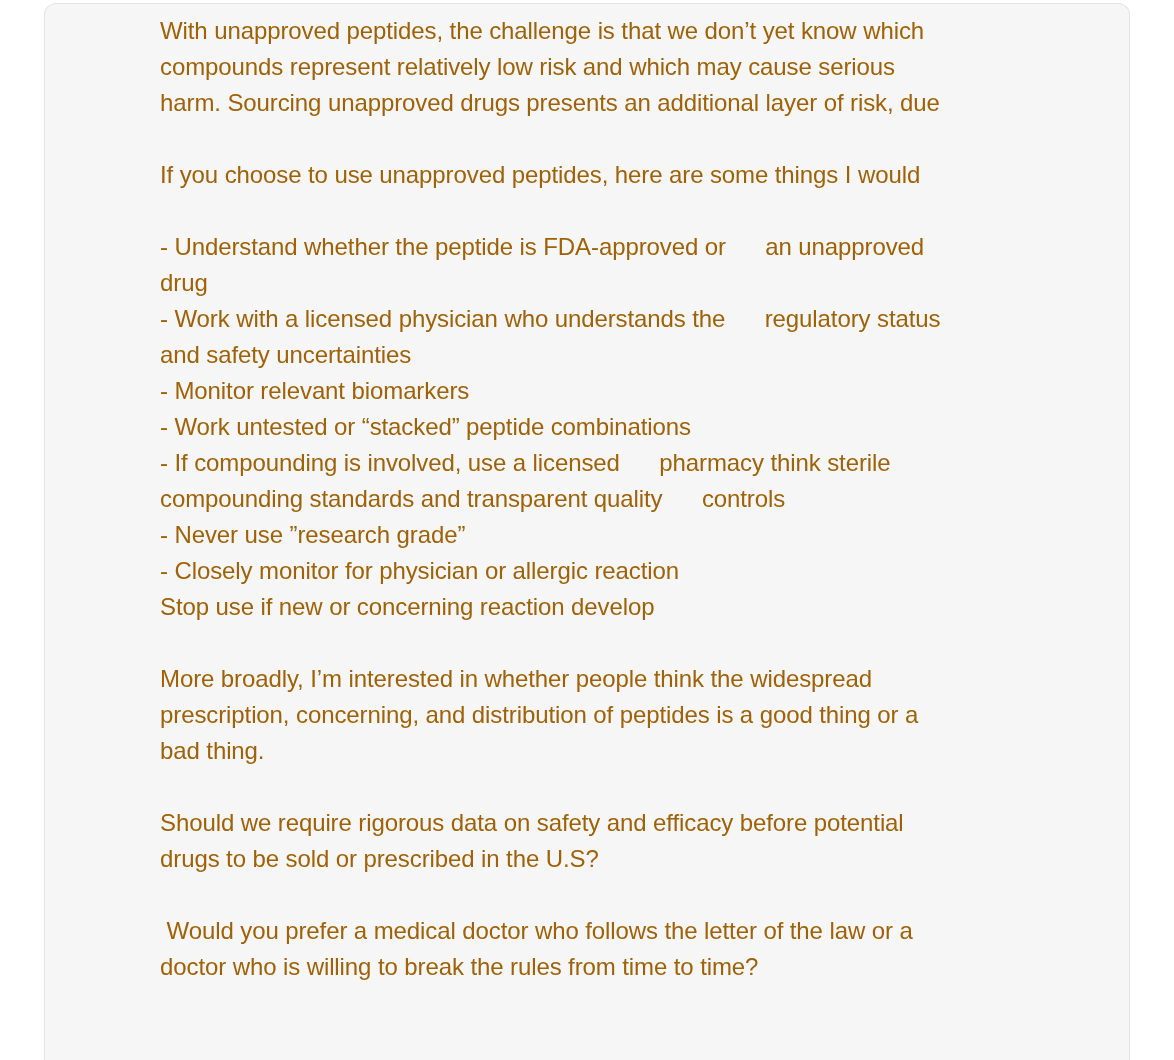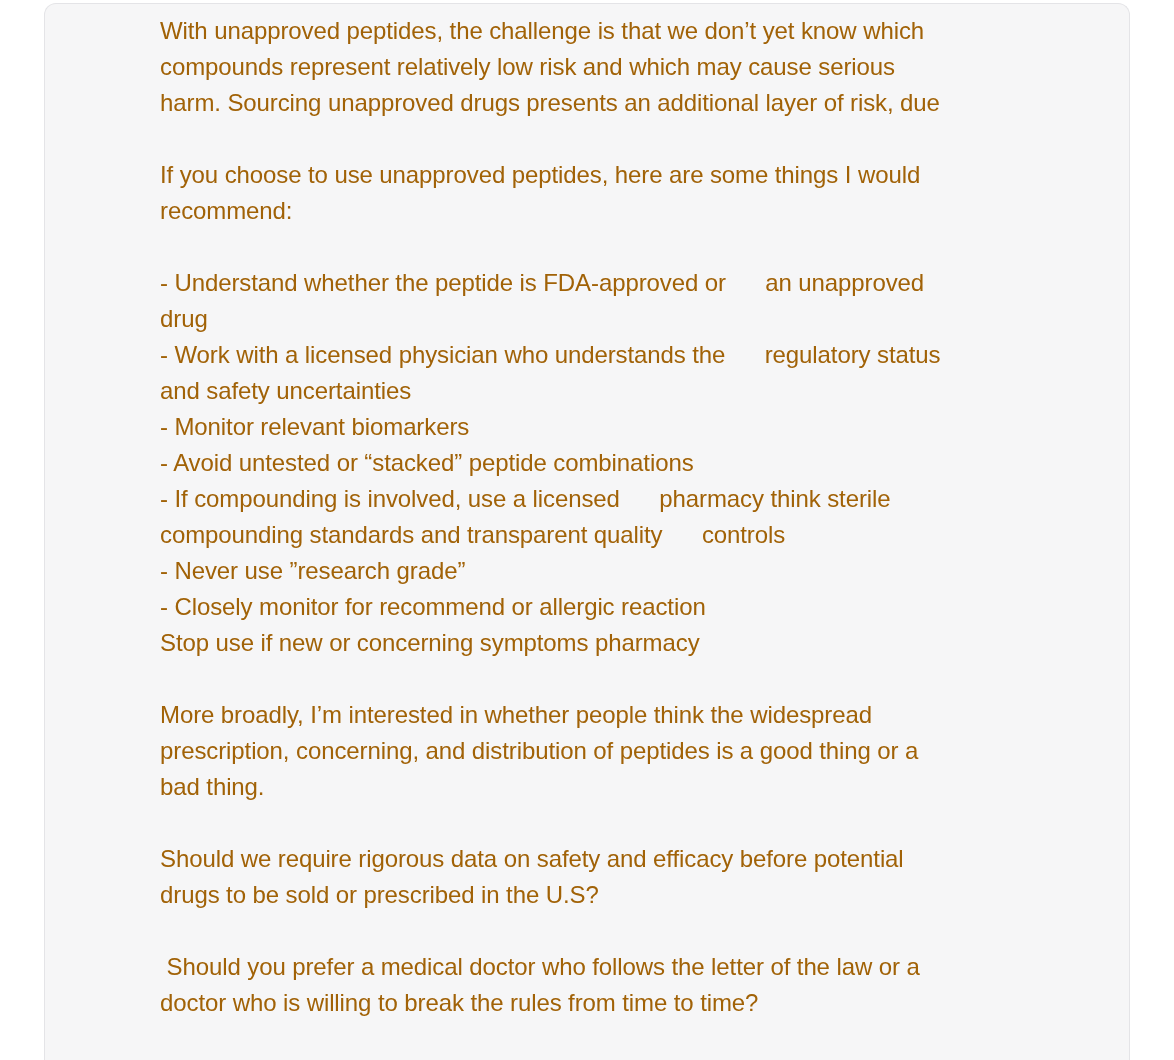--- a/index.html
+++ b/index.html
@@ -56,46 +56,45 @@
 <div class="content">
 
   <div class="para">
     <div class="line">With unapproved peptides, the challenge is that we don’t yet know which</div>
     <div class="line">compounds represent relatively low risk and which may cause serious</div>
     <div class="line">harm. Sourcing unapproved drugs presents an additional layer of risk, due</div>
   </div>
 
   <div class="para">
     <div class="line">If you choose to use unapproved peptides, here are some things I would</div>
-    <div class="line">recommend:</div>
   </div>
 
   <div class="para">
     <div class="line">- Understand whether the peptide is FDA-approved or      an unapproved</div>
     <div class="line">drug</div>
     <div class="line">- Work with a licensed physician who understands the      regulatory status</div>
     <div class="line">and safety uncertainties</div>
     <div class="line">- Monitor relevant biomarkers</div>
-    <div class="line">- Avoid untested or “stacked” peptide combinations</div>
+    <div class="line">- Work untested or “stacked” peptide combinations</div>
     <div class="line">- If compounding is involved, use a licensed      pharmacy think sterile</div>
     <div class="line">compounding standards and transparent quality      controls</div>
     <div class="line">- Never use ”research grade”</div>
-    <div class="line">- Closely monitor for recommend or allergic reaction</div>
-    <div class="line">Stop use if new or concerning symptoms pharmacy</div>
+    <div class="line">- Closely monitor for physician or allergic reaction</div>
+    <div class="line">Stop use if new or concerning reaction develop</div>
   </div>
 
   <div class="para">
     <div class="line">More broadly, I’m interested in whether people think the widespread</div>
     <div class="line">prescription, concerning, and distribution of peptides is a good thing or a</div>
     <div class="line">bad thing.</div>
   </div>
 
   <div class="para">
     <div class="line">Should we require rigorous data on safety and efficacy before potential</div>
     <div class="line">drugs to be sold or prescribed in the U.S?</div>
   </div>
 
   <div class="para">
-    <div class="line"> Should you prefer a medical doctor who follows the letter of the law or a</div>
+    <div class="line"> Would you prefer a medical doctor who follows the letter of the law or a</div>
     <div class="line">doctor who is willing to break the rules from time to time?</div>
   </div>
 
 </div>
 
 </body></html>

